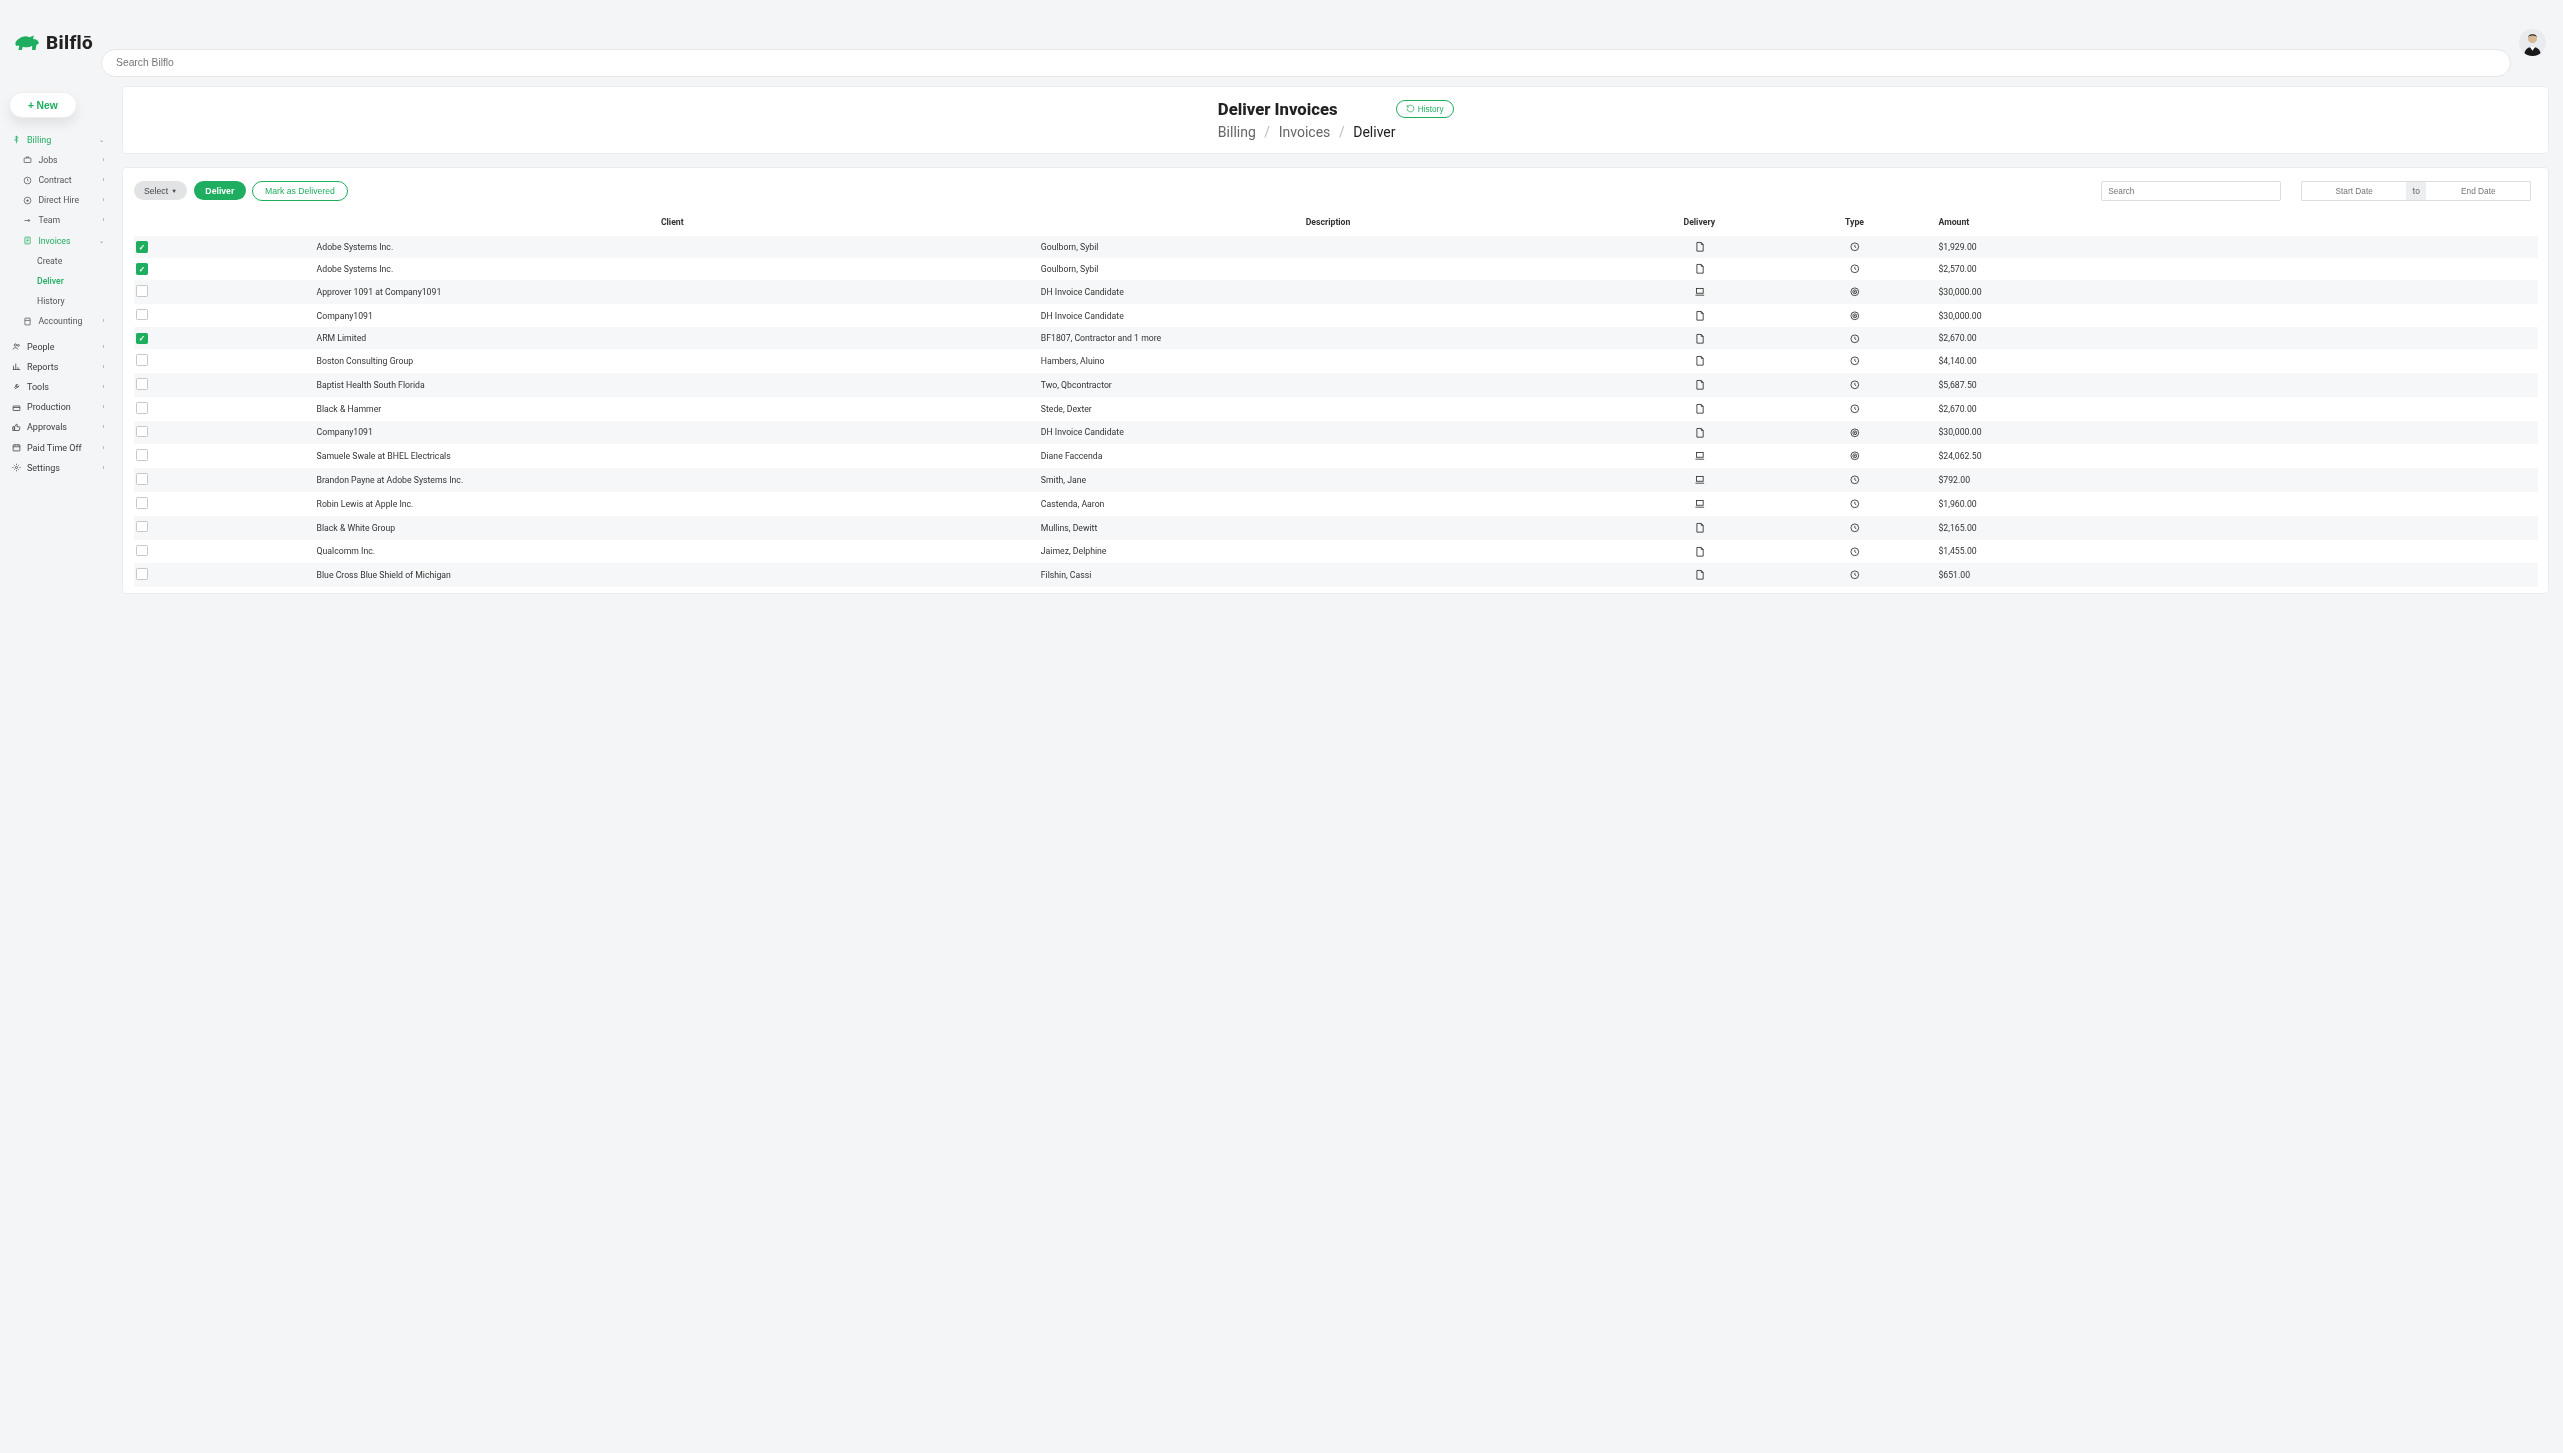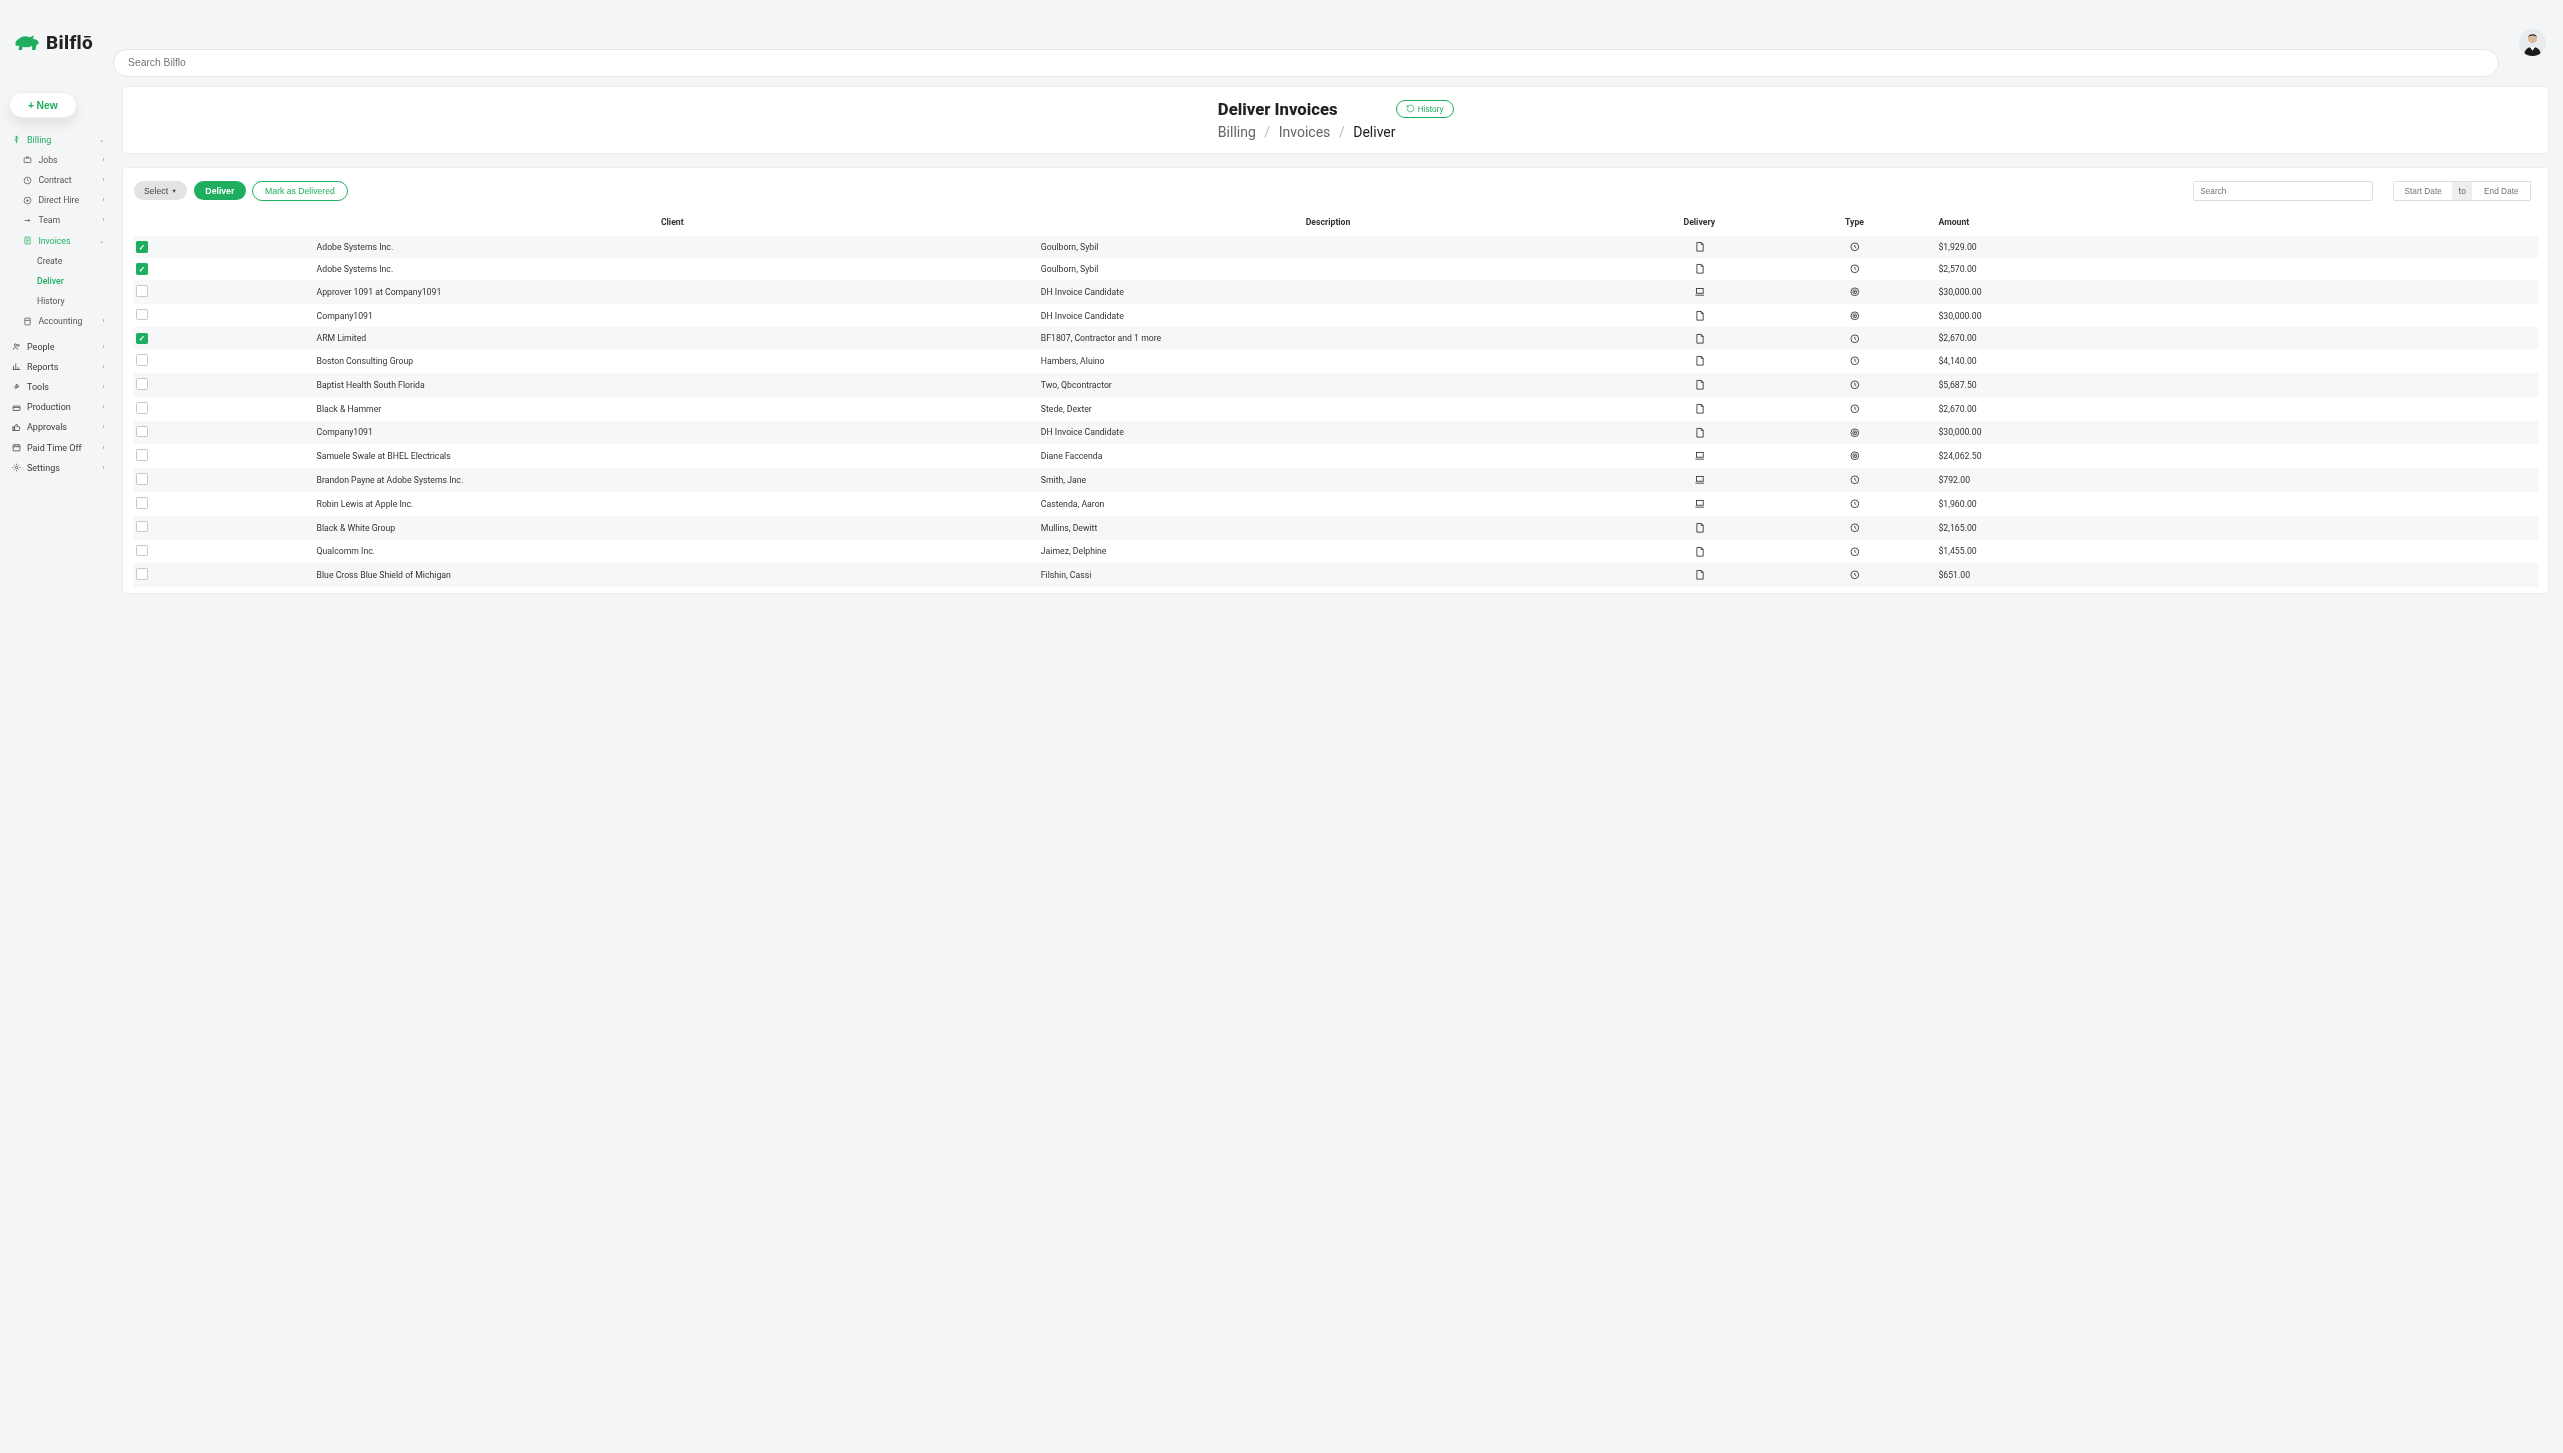--- a/index.html
+++ b/index.html
@@ -6,21 +6,21 @@
 body {
   font-family: -apple-system, BlinkMacSystemFont, "Segoe UI", Roboto, Arial, sans-serif;
   background: #f4f5f7;
   color: #333;
   font-size: 9px;
 }
 .topbar {
   display: flex;
   align-items: center;
   padding: 9px 16.7px 9px 13px;
-  gap: 20px;
+  gap: 8px;
 }
 .logo { display: flex; align-items: center; gap: 5.1px; }
 .logo-mark { width: 28px; height: 20.5px; fill: #1fae5f; }
 .logo-text { font-size: 19px; font-weight: 800; color: #222; letter-spacing: 0.3px; }
 .search-wrap {
   flex: 1;
   background: #fff;
   border: 0.6px solid #e6e6e6;
   border-radius: 641px;
   padding: 6.4px 14px;
@@ -84,21 +84,21 @@
   background: transparent; border: 1px solid #1fae5f; color: #1fae5f; border-radius: 641px; padding: 3.9px 11.6px;
   font-size: 8.7px; font-weight: 500; cursor: pointer;
 }
 .spacer { flex: 1; }
 .input-box {
   border: 0.6px solid #ddd; border-radius: 1.9px; padding: 3.9px 6.4px;
   font-size: 8.3px; color: #888; background: #fff;
 }
 .input-search { width: 180px; }
 .date-range { display: flex; align-items: stretch; margin-left: 14px; }
-.date-input { width: 59px; text-align: center; }
+.date-input { width: 105px; text-align: center; }
 .date-to { background: #eceeef; border-top: 0.6px solid #ddd; border-bottom: 0.6px solid #ddd; padding: 3.9px 6.4px; font-size: 8.3px; color: #666; }
 .table-wrap { padding: 0 10.3px 6.4px 10.3px; }
 table { width: 100%; border-collapse: collapse; }
 th { text-align: center; padding: 11.6px 6.4px 9px 6.4px; font-size: 8.7px; color: #333; font-weight: 700; }
 th.c-del, th.c-type { text-align: center; }
 th.c-amt { text-align: left; }
 td { padding: 5.1px 6.4px; font-size: 8.7px; color: #333; border-top: none; }
 tr.row:nth-child(odd) td { background: #f6f7f8; }
 tr.row:nth-child(even) td { background: #fff; }
 .col-check { width: 26px; padding-left: 2.6px; }

